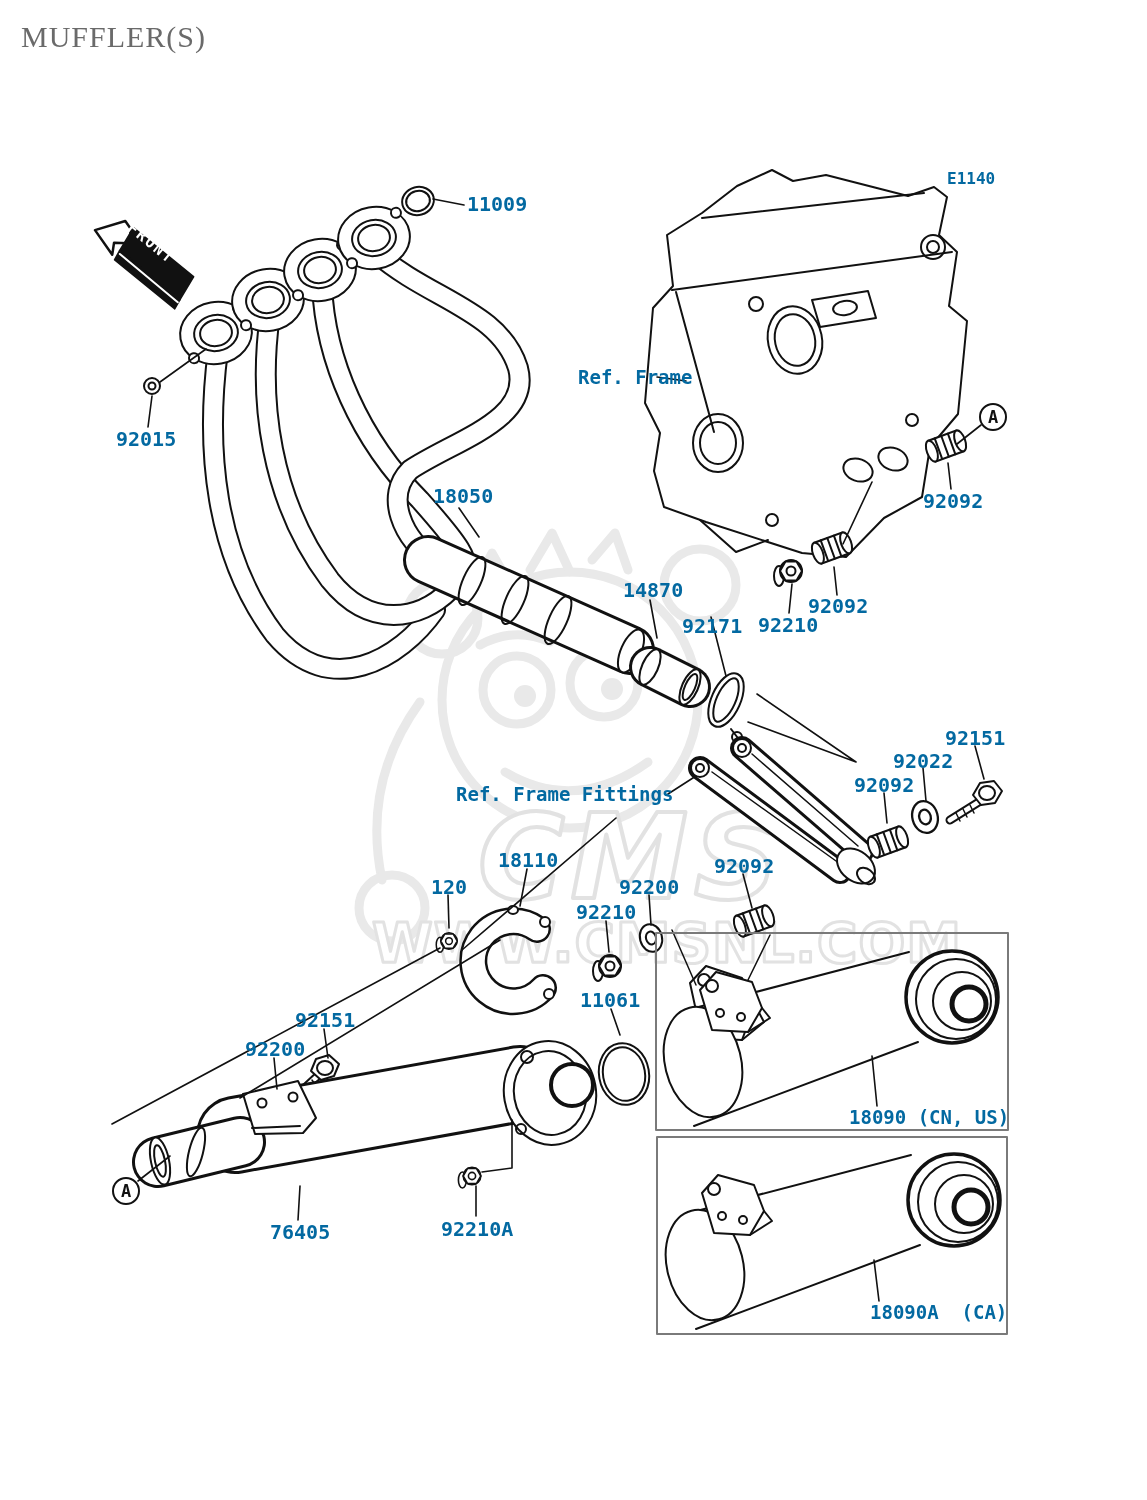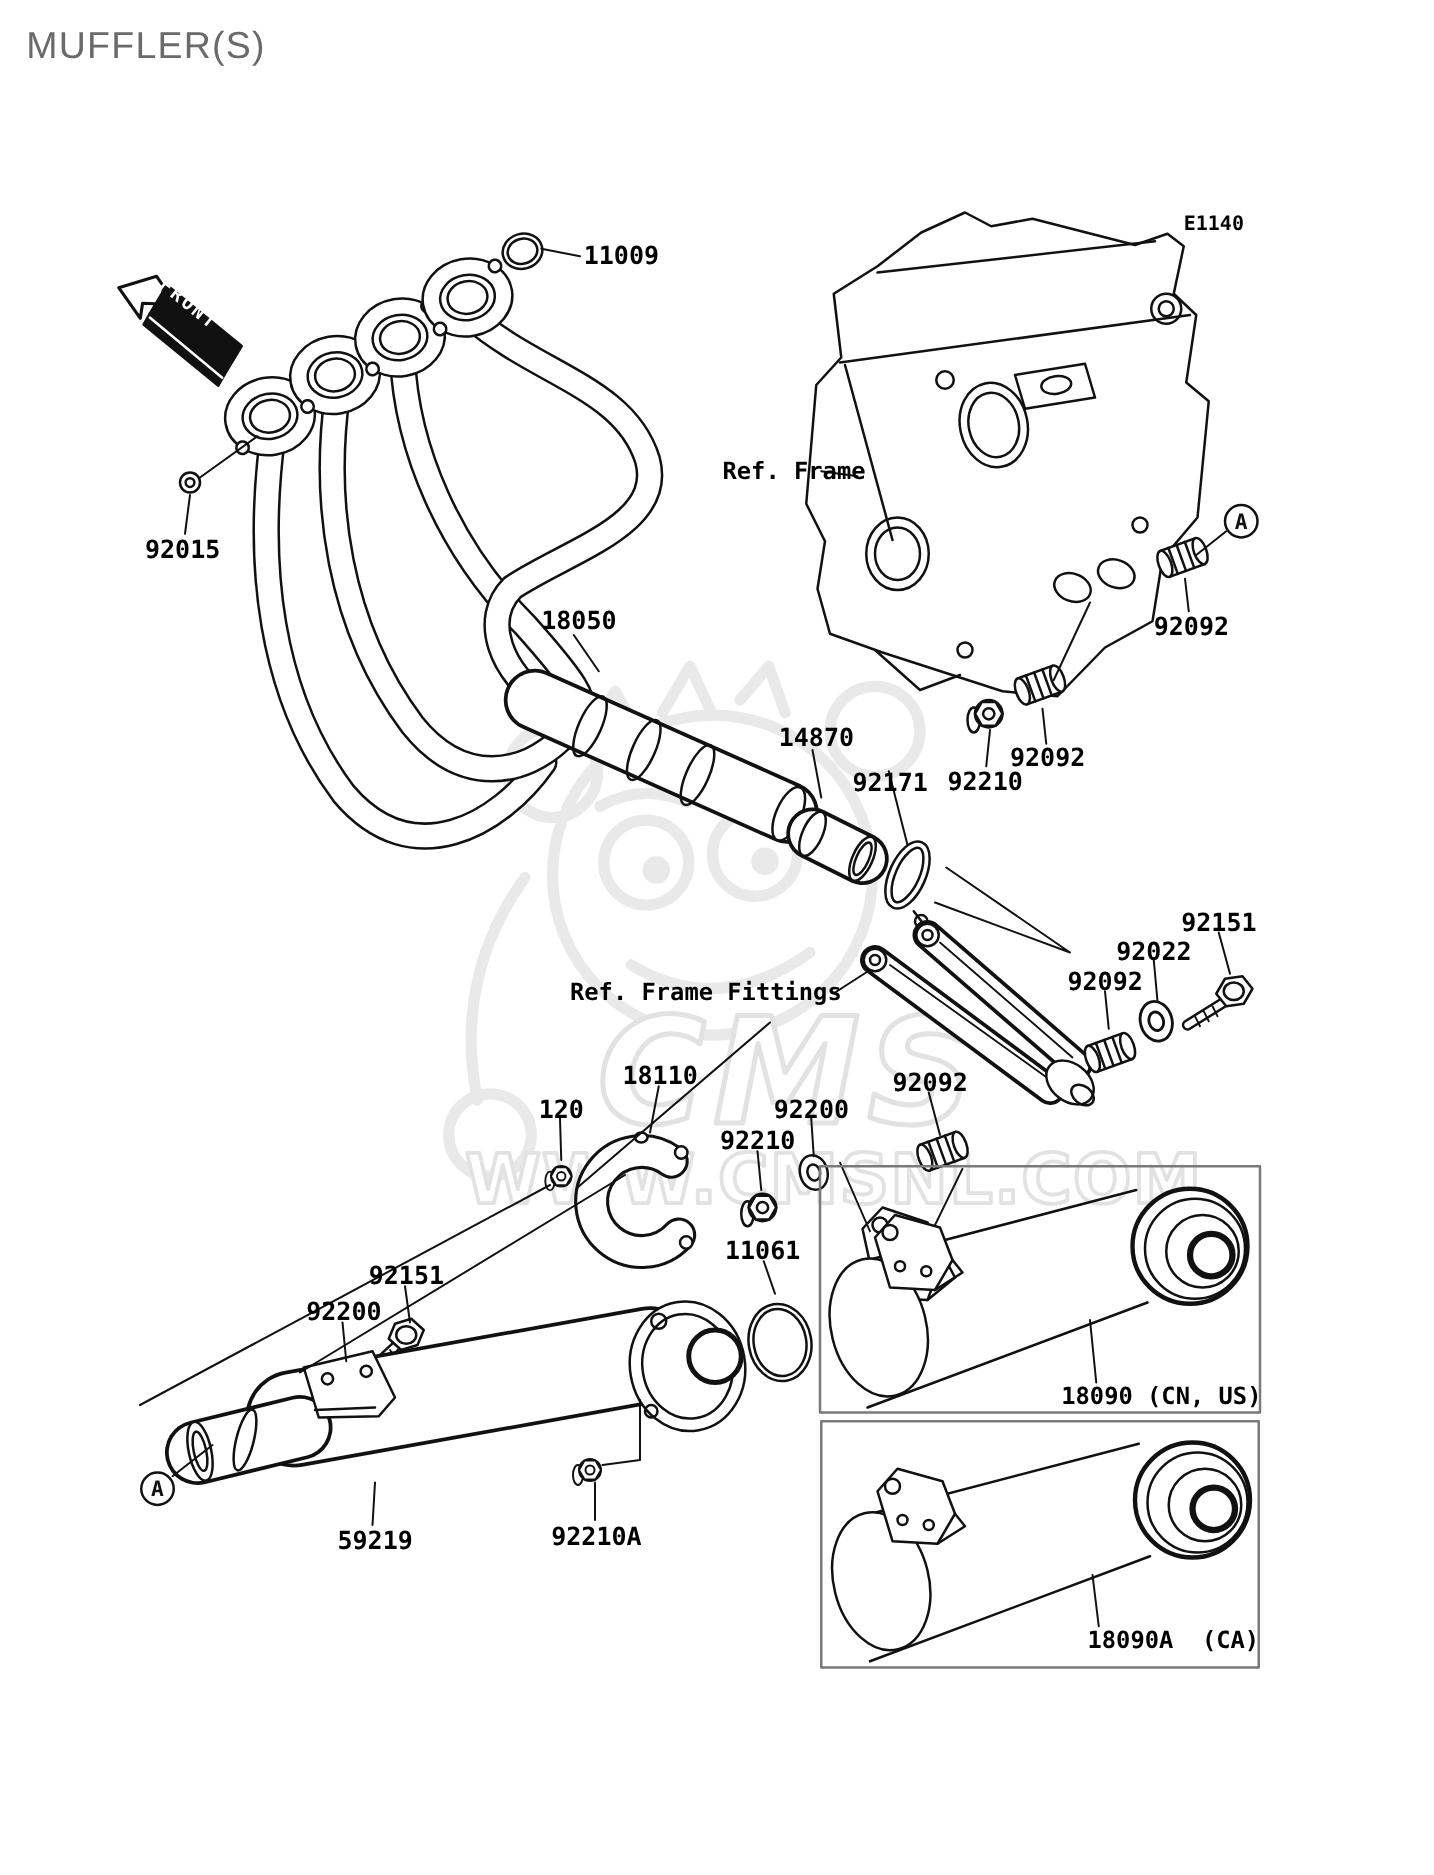--- a/index.html
+++ b/index.html
@@ -1,22 +1,22 @@
 <!DOCTYPE html>
 <html><head>
 <meta charset="utf-8">
 <style>
   html,body{margin:0;padding:0;background:#fff;}
   .page{position:relative;width:1147px;height:1500px;background:#ffffff;overflow:hidden;
         font-family:"Liberation Sans",sans-serif;}
   .page-title{position:absolute;left:21px;top:20px;font-size:30px;color:#6a6a6a;
-        letter-spacing:1px;font-family:Liberation Sans, sans-serif;}
+        letter-spacing:1px;font-family:Liberation Serif, serif;}
   svg.diagram{position:absolute;left:0;top:0;}
   .plabel{position:absolute;font-family:"DejaVu Sans Mono","Liberation Mono",monospace;
-        font-weight:bold;font-size:20px;color:#000000;line-height:1;white-space:pre;}
+        font-weight:bold;font-size:20px;color:#0369a1;line-height:1;white-space:pre;}
   .plabel.ref{font-size:19px;}
   .plabel.small{font-size:16px;}
   .plabel.boxlab{font-size:19px;text-align:center;}
   .footer{position:absolute;left:0;top:1447px;width:100%;text-align:center;
         font-size:40px;color:#cc0000;font-family:"Liberation Sans",sans-serif;}
 </style>
 </head>
 <body>
 
 <div class="page">
@@ -319,17 +319,17 @@
   <div class="plabel ref" style="left:456px;top:785px">Ref. Frame Fittings</div>
   <div class="plabel" style="left:498px;top:850px">18110</div>
   <div class="plabel" style="left:714px;top:856px">92092</div>
   <div class="plabel" style="left:431px;top:877px">120</div>
   <div class="plabel" style="left:619px;top:877px">92200</div>
   <div class="plabel" style="left:576px;top:902px">92210</div>
   <div class="plabel" style="left:580px;top:990px">11061</div>
   <div class="plabel" style="left:295px;top:1010px">92151</div>
   <div class="plabel" style="left:245px;top:1039px">92200</div>
   <div class="plabel boxlab" style="left:849px;top:1108px">18090 (CN, US)</div>
-  <div class="plabel" style="left:270px;top:1222px">59219</div>
+  <div class="plabel" style="left:270px;top:1222px">76405</div>
   <div class="plabel" style="left:441px;top:1219px">92210A</div>
   <div class="plabel boxlab" style="left:870px;top:1303px">18090A  (CA)</div>
 
 </div>
 
 </body></html>

